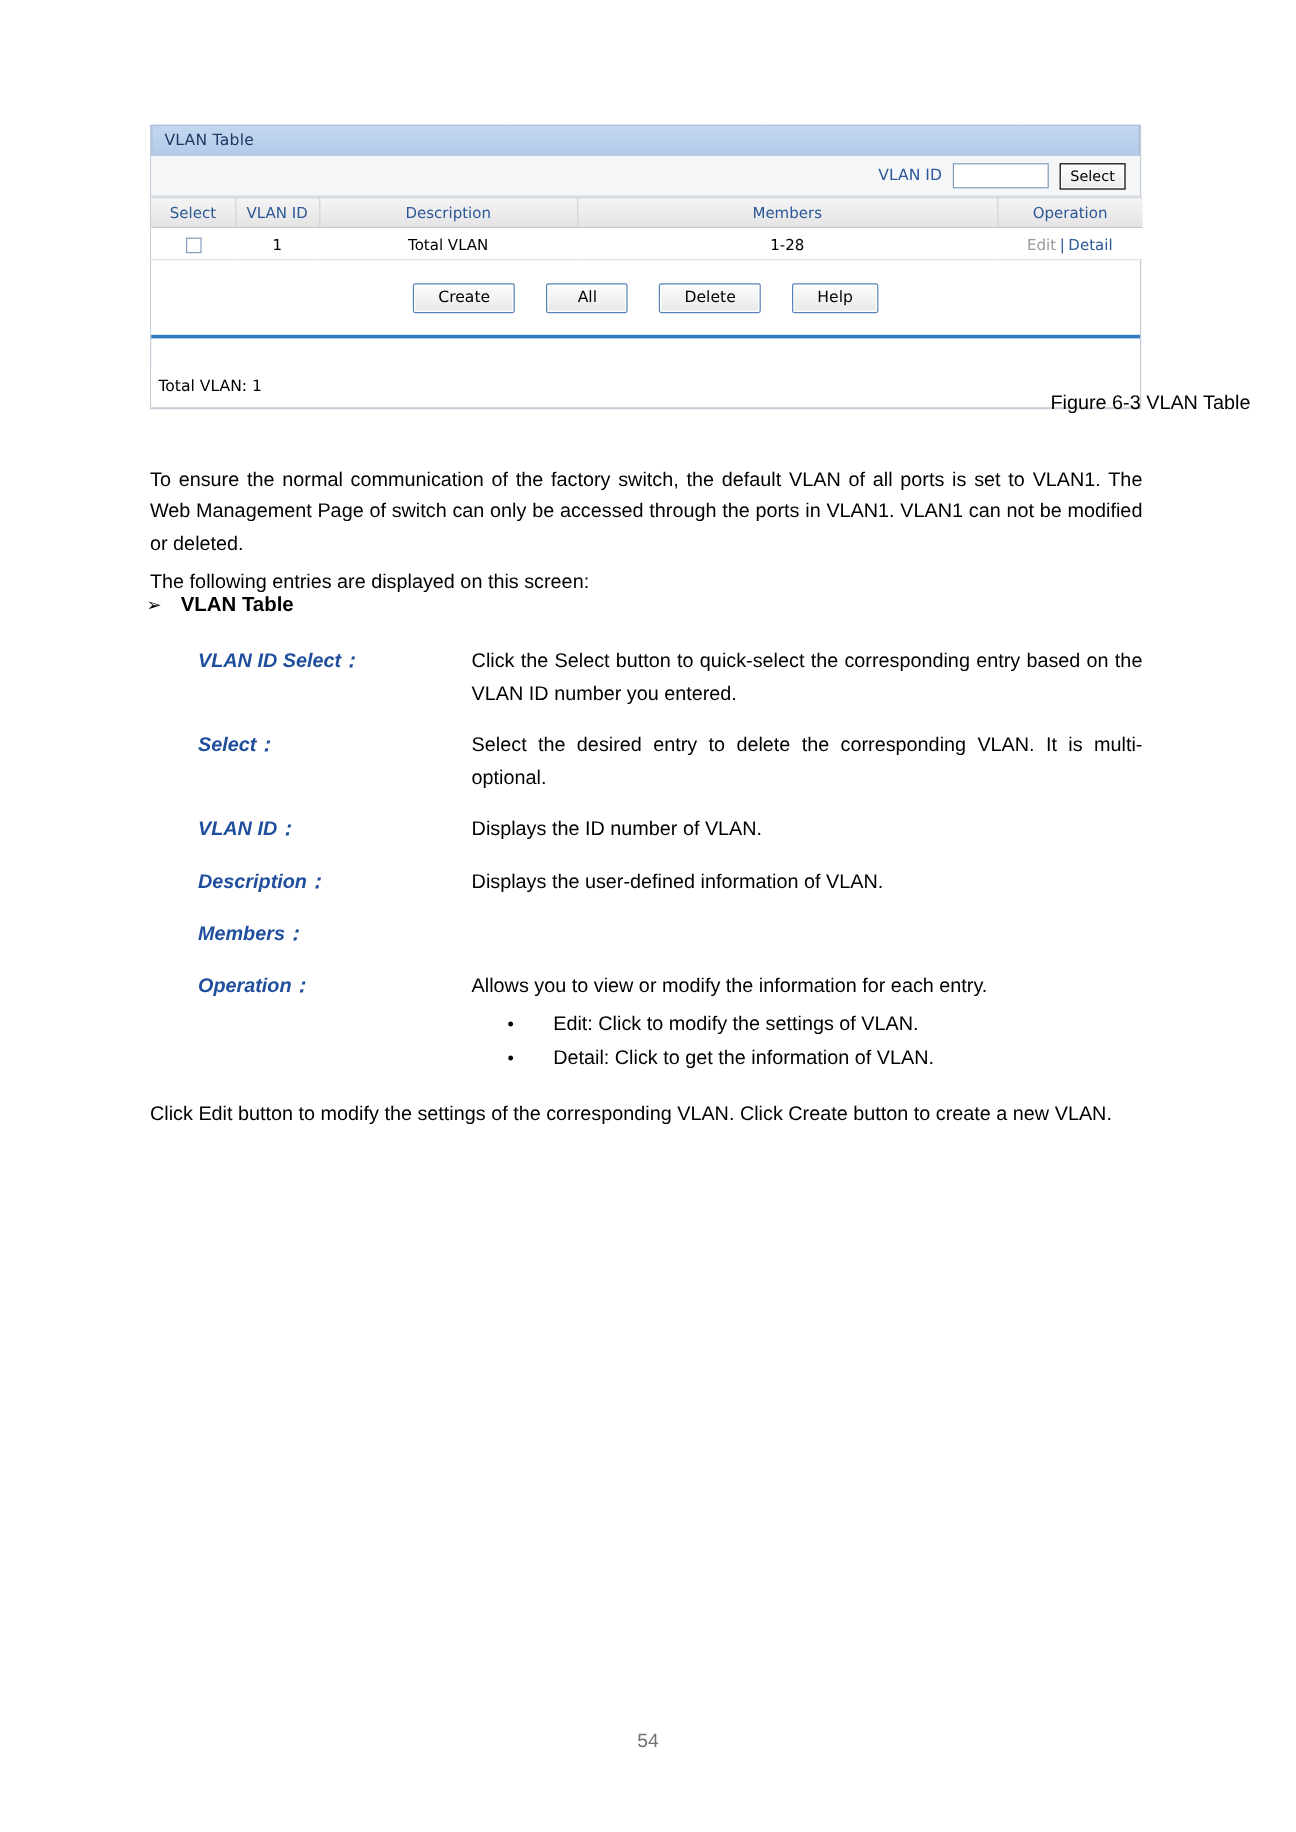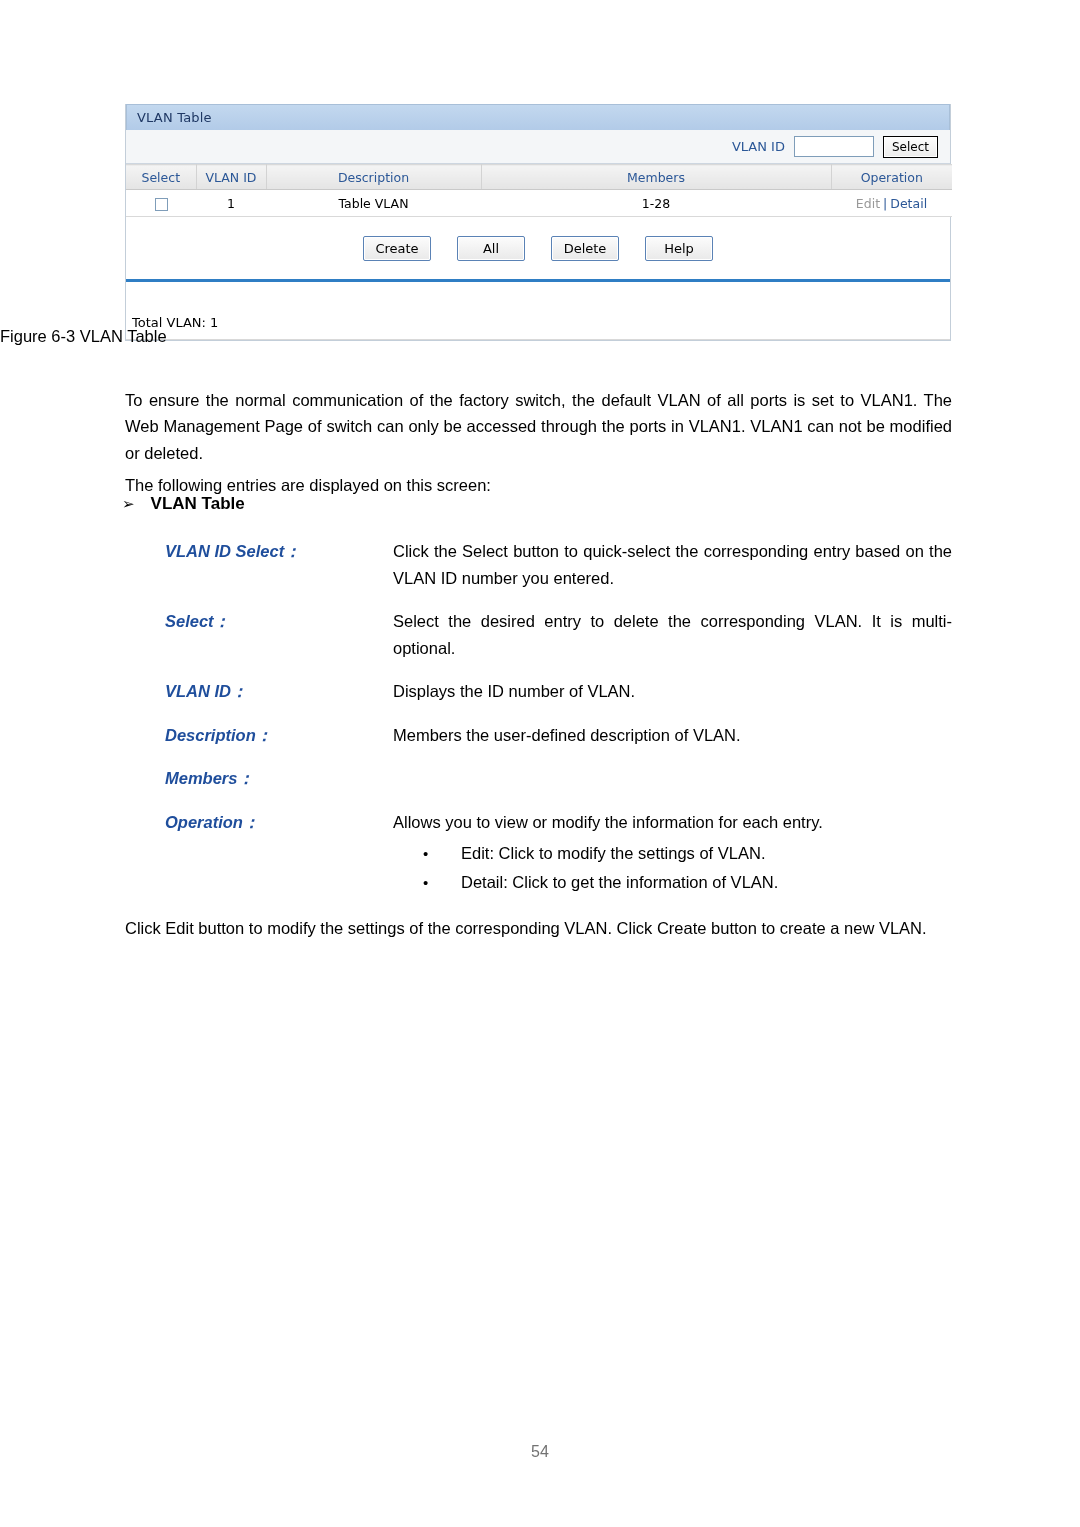--- a/index.html
+++ b/index.html
@@ -162,21 +162,21 @@
     height: 62px;
     display: flex;
     align-items: center;
     justify-content: center;
     gap: 26px;
     background: #ffffff;
   }
   .btn-action {
     min-width: 68px;
     height: 25px;
-    padding: 0 10px;
+    padding: 0 20px;
     font-family: "DejaVu Sans", sans-serif;
     font-size: 13px;
     color: #000;
     background: linear-gradient(to bottom, #fcfcfc 0%, #e9e9e9 100%);
     border: 1px solid #5a82b5;
     border-radius: 2px;
     box-shadow: inset 0 0 0 1px #ffffff;
     cursor: pointer;
     box-sizing: border-box;
     line-height: 1;
@@ -196,21 +196,21 @@
     background: #ffffff;
     border-bottom: 1px solid #d9d9d9;
     margin-top: 24px;
   }
 
   .fig-caption {
     position: absolute;
     left: 0;
     top: 327px;
     width: 1042px;
-    text-align: left;
+    text-align: right;
     font-size: 16.5px;
     color: #000;
   }
 
   
   .body-text {
     position: absolute;
     left: 125px;
     width: 827px;
     font-size: 16.5px;
@@ -336,21 +336,21 @@
             <th>Members</th>
             <th>Operation</th>
           </tr>
         </thead>
         <tbody>
           <tr>
             <td>
               <span class="cb"></span>
             </td>
             <td>1</td>
-            <td>Table VLAN</td>
+            <td>Total VLAN</td>
             <td>1-28</td>
             <td>
               <span class="op-edit">Edit</span><span class="op-sep">|</span><span class="op-detail">Detail</span>
             </td>
           </tr>
         </tbody>
       </table>
 
       <div class="ui-buttons">
         <button class="btn-action">Create</button>
@@ -388,21 +388,21 @@
       <div class="defdesc">Select the desired entry to delete the corresponding VLAN. It is multi-optional.</div>
     </div>
 
     <div class="defrow">
       <div class="defterm">VLAN ID：</div>
       <div class="defdesc last-left">Displays the ID number of VLAN.</div>
     </div>
 
     <div class="defrow">
       <div class="defterm">Description：</div>
-      <div class="defdesc last-left">Members the user-defined description of VLAN.</div>
+      <div class="defdesc last-left">Displays the user-defined information of VLAN.</div>
     </div>
 
     <div class="defrow">
       <div class="defterm">Members：</div>
     </div>
 
     <div class="defrow">
       <div class="defterm">Operation：</div>
       <div class="defdesc last-left">
         <span>Allows you to view or modify the information for each entry.</span>

